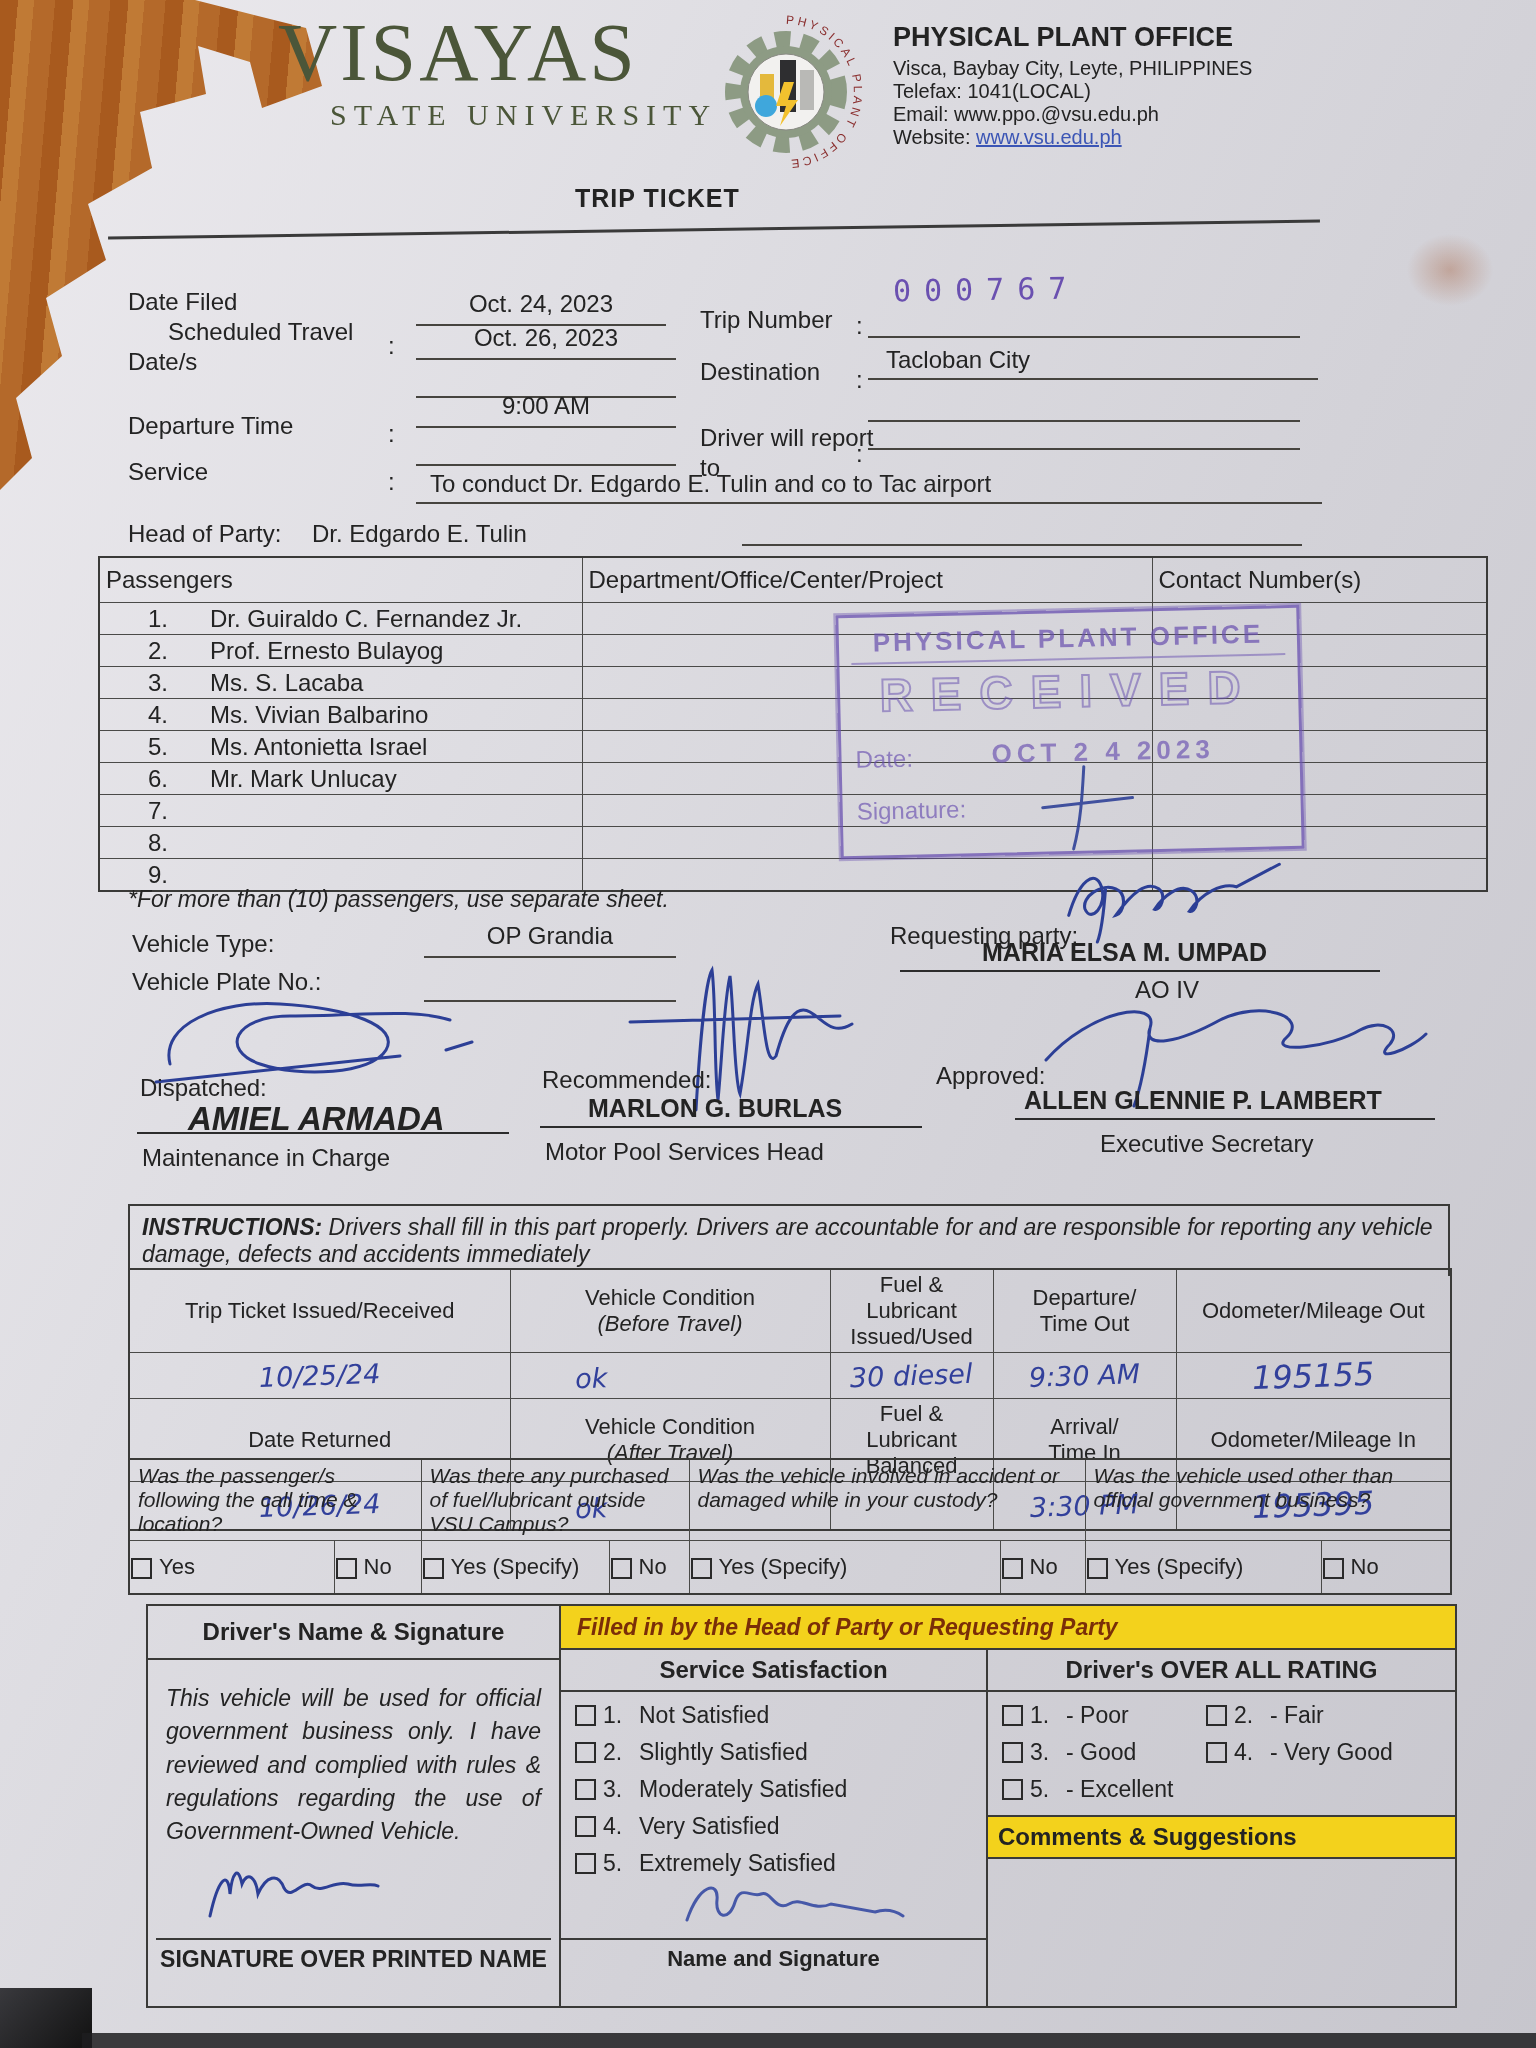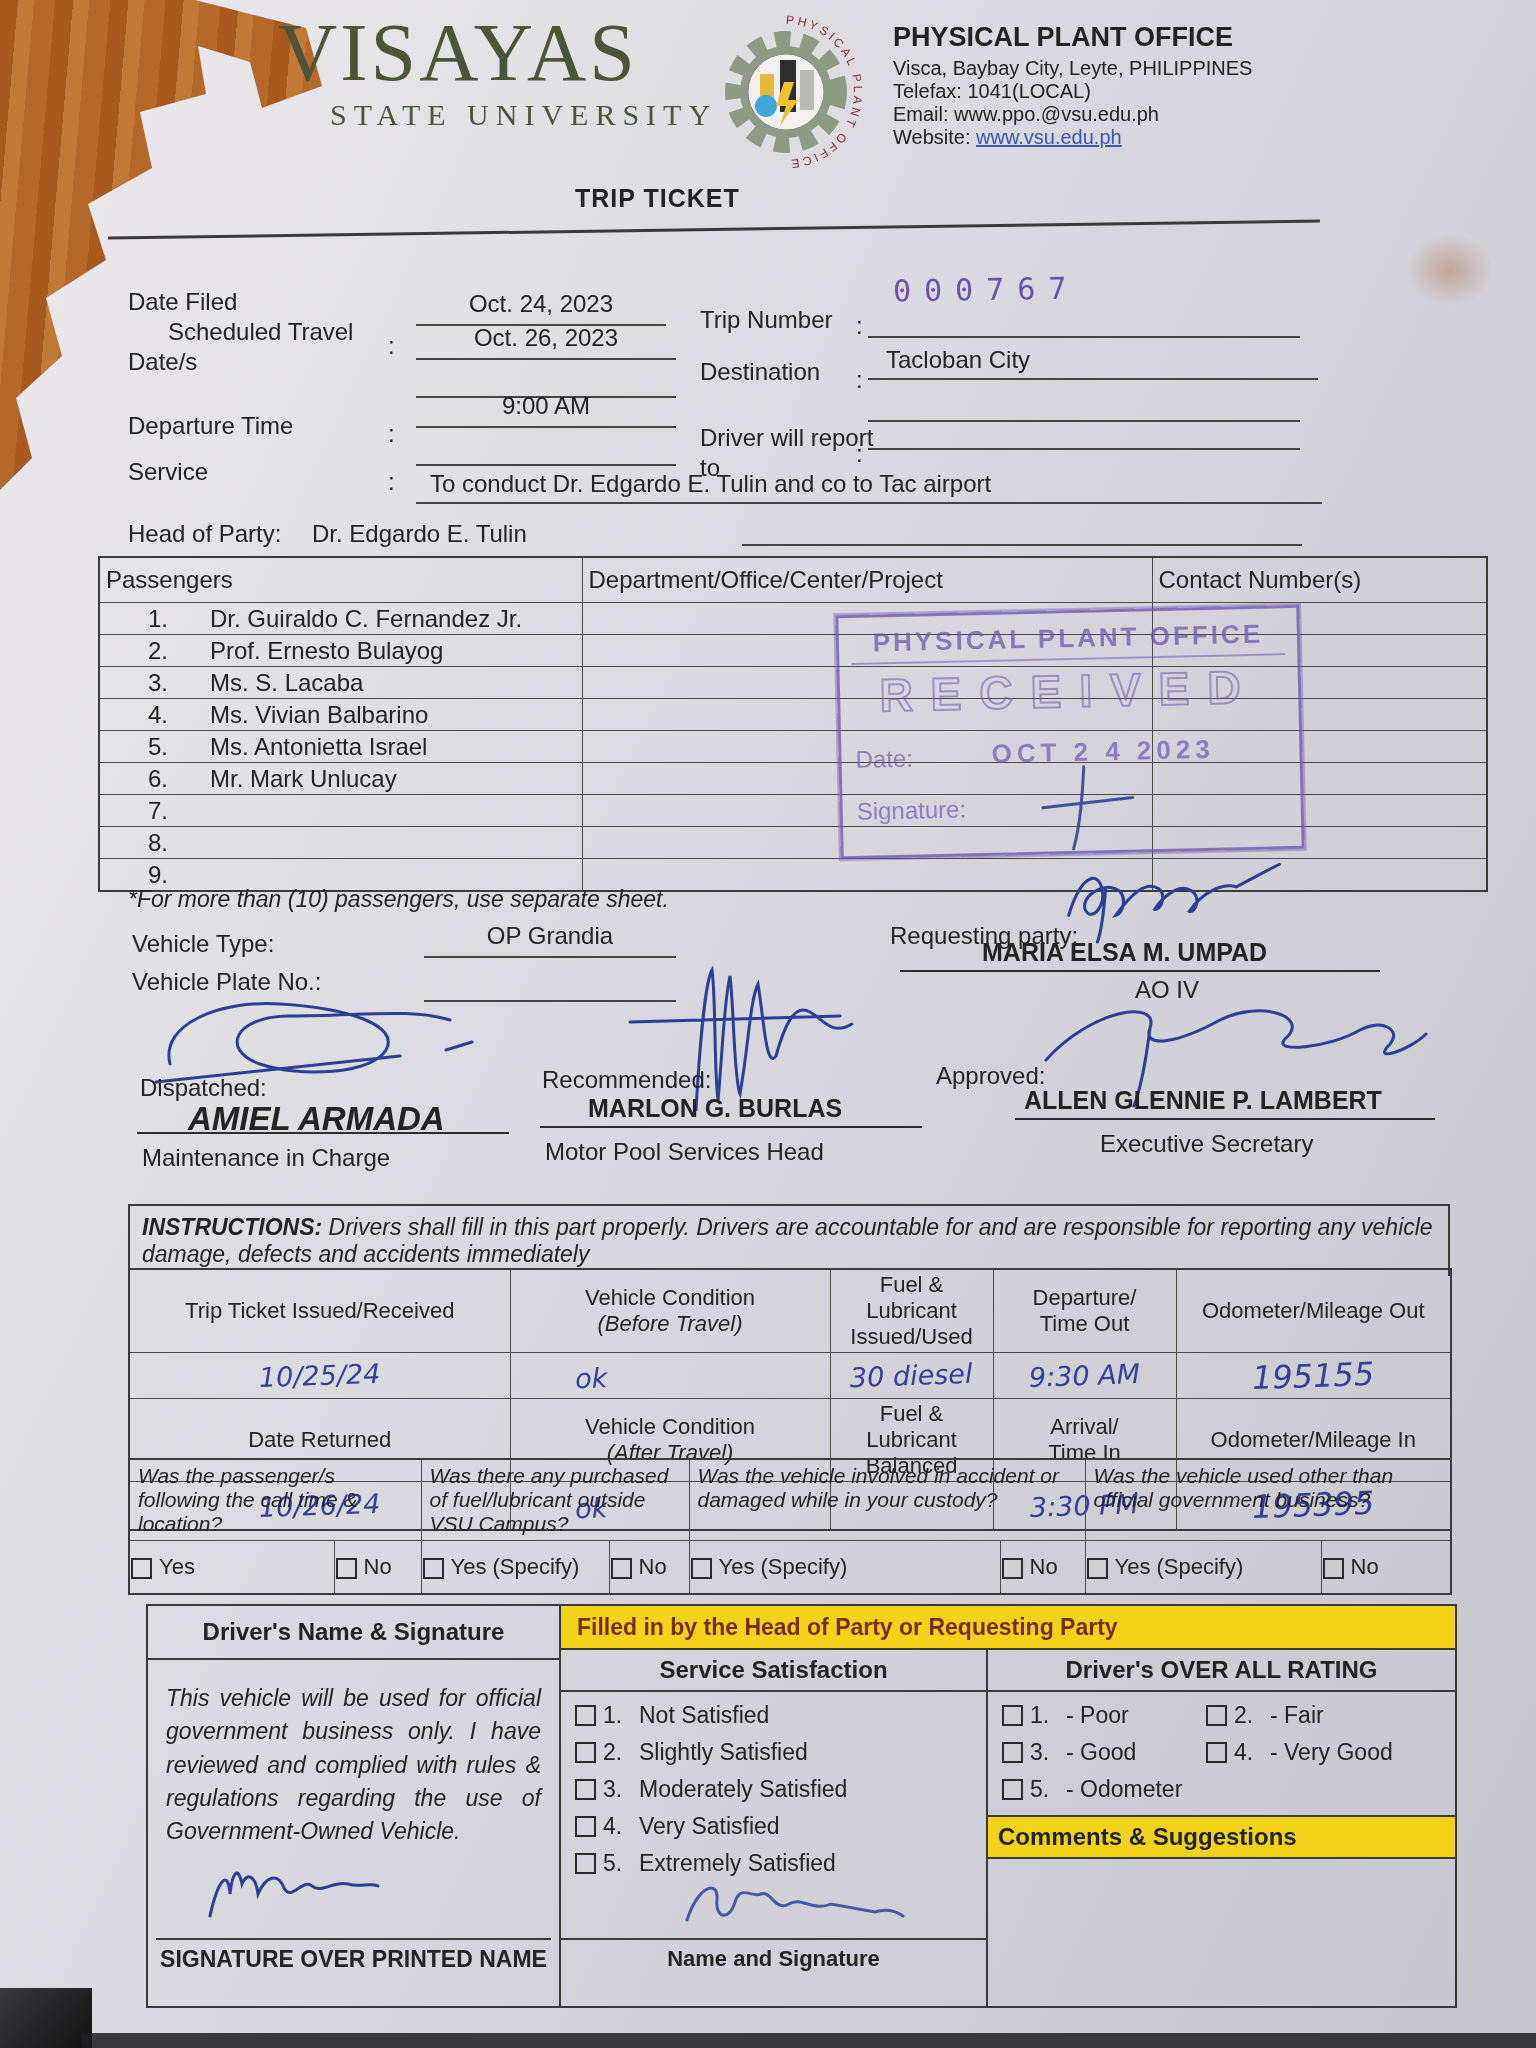--- a/index.html
+++ b/index.html
@@ -330,21 +330,21 @@
       <div class="b ctr" style="font-size:24px;padding:12px 0;border-bottom:2px solid #3a3a38;">Driver's Name &amp; Signature</div>
       <div class="i" style="font-size:23px;padding:22px 18px 0 18px;text-align:justify;line-height:1.45;">This vehicle will be used for official government business only.  I have reviewed and complied with rules &amp; regulations regarding the use of Government-Owned Vehicle.</div>
       <svg class="sig" style="position:absolute;left:50px;top:244px;" width="220" height="80" viewBox="0 0 220 80">
         <path d="M12,66 C20,30 30,18 32,44 C34,24 40,14 44,34 C50,20 58,28 60,44 C68,26 80,22 86,38 C94,52 104,28 114,36 C124,44 136,30 150,34 C162,38 172,32 180,36"></path>
       </svg>
       <div class="a" style="left:8px;top:332px;width:395px;border-bottom:2px solid #3a3a38;"></div>
       <div class="a b ctr" style="left:0;top:340px;width:100%;font-size:23px;">SIGNATURE OVER PRINTED NAME</div>
     </div>
 
     <div class="a yellow" style="left:413px;top:0;width:894px;height:44px;box-sizing:border-box;border-bottom:2px solid #3a3a38;">
-      <div class="b" style="font-size:23px;color:#7a2e08;padding:8px 0 0 16px;">Filled in by the Head of Party or Requesting Party</div>
+      <div class="b" style="font-size:23px;color:#7a2e08;padding:8px 0 0 16px;font-style:italic;">Filled in by the Head of Party or Requesting Party</div>
     </div>
 
     <div class="a" style="left:413px;top:44px;width:427px;height:356px;border-right:2px solid #3a3a38;box-sizing:border-box;">
       <div class="b ctr" style="font-size:24px;padding:6px 0;border-bottom:2px solid #3a3a38;">Service Satisfaction</div>
       <div class="optrow">
           <span class="cb"></span>
           <span class="optnum">1.</span>
           <span>Not Satisfied</span>
         </div>
       <div class="optrow">
@@ -393,21 +393,21 @@
             <span>- Good</span>
           </div>
         <div class="optrow" style="width:210px;">
             <span class="cb"></span>
             <span class="optnum">4.</span>
             <span>- Very Good</span>
           </div>
         <div class="optrow" style="width:190px;">
             <span class="cb"></span>
             <span class="optnum">5.</span>
-            <span>- Odometer</span>
+            <span>- Excellent</span>
           </div>
       </div>
       <div class="yellow b" style="margin-top:12px;font-size:24px;padding:6px 0 6px 10px;border-top:2px solid #3a3a38;border-bottom:2px solid #3a3a38;">Comments &amp; Suggestions</div>
       <div style="height:90px;"></div>
     </div>
   </div>
 
   <div class="shadow-corner"></div>
   <div class="shadow-bottom"></div>
 </div>

